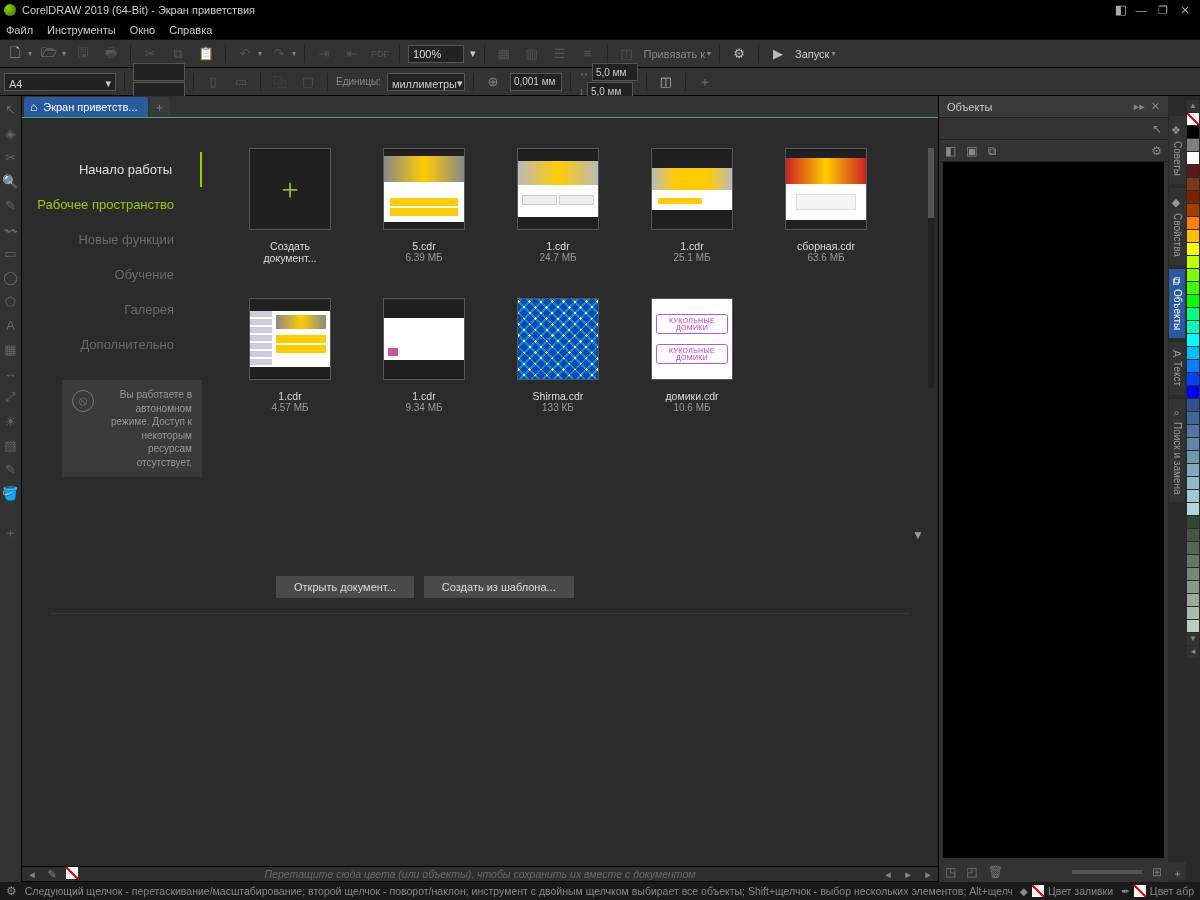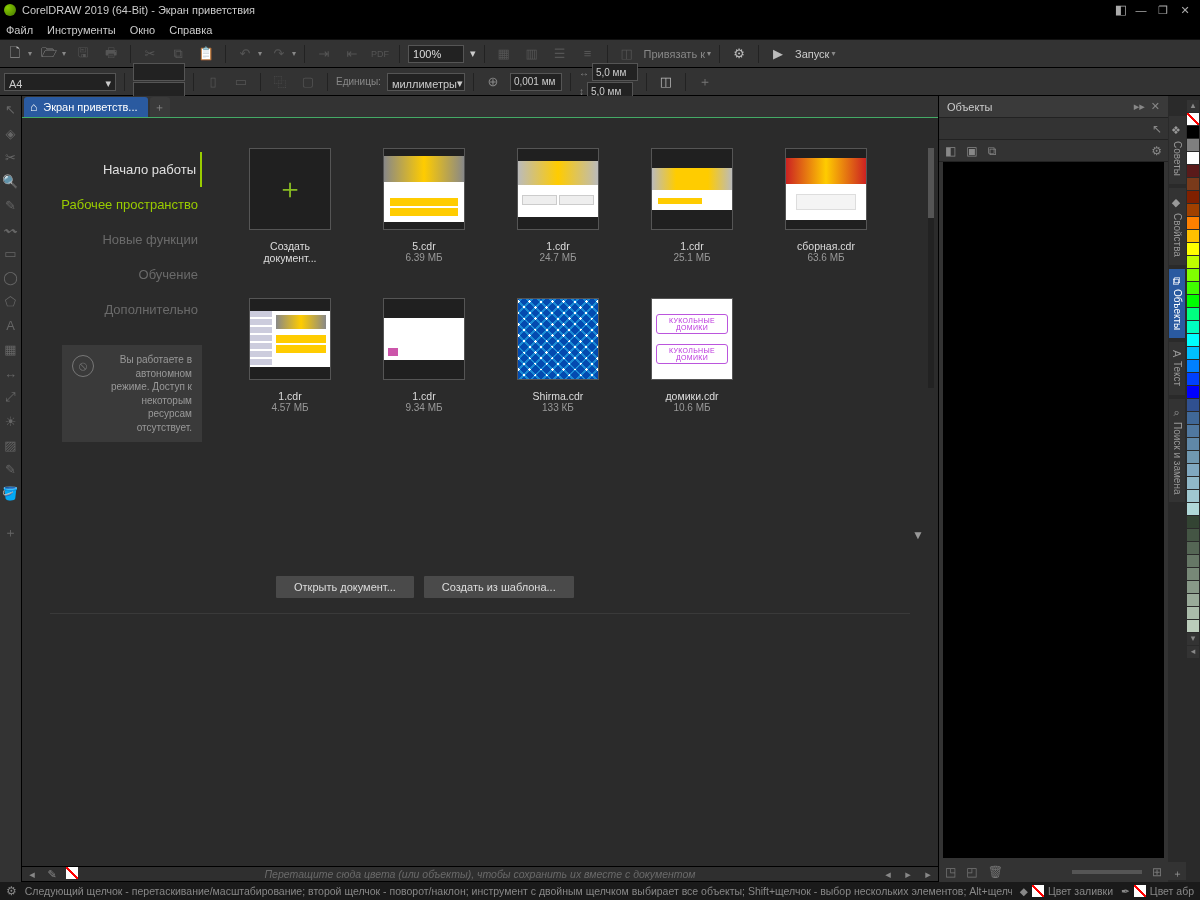--- a/index.html
+++ b/index.html
@@ -25,21 +25,21 @@
 .main { display: flex; height: 786px; }
 .lefttools { width: 22px; background: #333; display: flex; flex-direction: column; align-items: center; padding-top: 4px; gap: 6px; border-right: 1px solid #000; }
 .lefttools .lt { width: 18px; height: 18px; color: #666; display: flex; align-items: center; justify-content: center; cursor: pointer; font-size: 13px; }
 .centerwrap { flex: 1; display: flex; flex-direction: column; background: #333; }
 .tabrow { height: 22px; background: #333; display: flex; align-items: flex-end; padding-left: 2px; border-bottom: 1px solid #4a6; }
 .tab { background: #2a5aa0; color: #fff; height: 20px; display: flex; align-items: center; padding: 0 10px 0 6px; font-size: 11px; gap: 6px; border-top-left-radius: 3px; border-top-right-radius: 3px; }
 .tab .home { font-size: 12px; }
 .tabadd { width: 20px; height: 20px; background: #3a3a3a; color: #888; display: flex; align-items: center; justify-content: center; margin-left: 2px; cursor: pointer; border-top-left-radius: 3px; border-top-right-radius: 3px; }
 .content { flex: 1; background: #2b2b2b; display: flex; position: relative; }
 .sidebar { width: 192px; padding: 34px 12px 0 0; text-align: right; }
-.sidebar .item { font-size: 13px; color: #6a6a6a; padding: 10px 4px 10px 0; cursor: pointer; }
+.sidebar .item { font-size: 13px; color: #6a6a6a; padding: 10px 28px 10px 0; cursor: pointer; }
 .sidebar .item.active { color: #e0e0e0; border-right: 2px solid #9c0; }
 .sidebar .item.green { color: #9c0; }
 .offline { margin: 18px 0 0 40px; background: #3a3a3a; padding: 8px 10px; display: flex; gap: 10px; align-items: flex-start; font-size: 10px; color: #999; line-height: 1.35; }
 .offline .oicon { width: 22px; height: 22px; border: 1.5px solid #777; border-radius: 50%; display: flex; align-items: center; justify-content: center; flex-shrink: 0; font-size: 13px; color: #777; margin-top: 2px; }
 .gallery { flex: 1; padding: 30px 20px 0 30px; position: relative; }
 .grid { display: flex; flex-wrap: wrap; gap: 34px 42px; }
 .card { width: 92px; text-align: center; cursor: pointer; }
 .thumb { width: 82px; height: 82px; background: #202020; border: 1px solid #555; display: flex; align-items: center; justify-content: center; margin: 0 auto 10px; }
 .thumbimg { width: 80px; background: #fff; }
 .fname { font-size: 10.5px; color: #ddd; }
@@ -223,20 +223,21 @@
       <div class="tabadd">＋</div>
     </div>
 
     <div class="content">
 
       <div class="sidebar">
         <div class="item active">Начало работы</div>
         <div class="item green">Рабочее пространство</div>
         <div class="item">Новые функции</div>
         <div class="item">Обучение</div>
+        <div class="item">Галерея</div>
         <div class="item">Дополнительно</div>
         <div class="offline">
           <div class="oicon">⦸</div>
           <div>Вы работаете в автономном режиме. Доступ к некоторым ресурсам отсутствует.</div>
         </div>
       </div>
 
       <div class="gallery">
         <div class="grid" id="grid">
             <div class="card newdoc">

